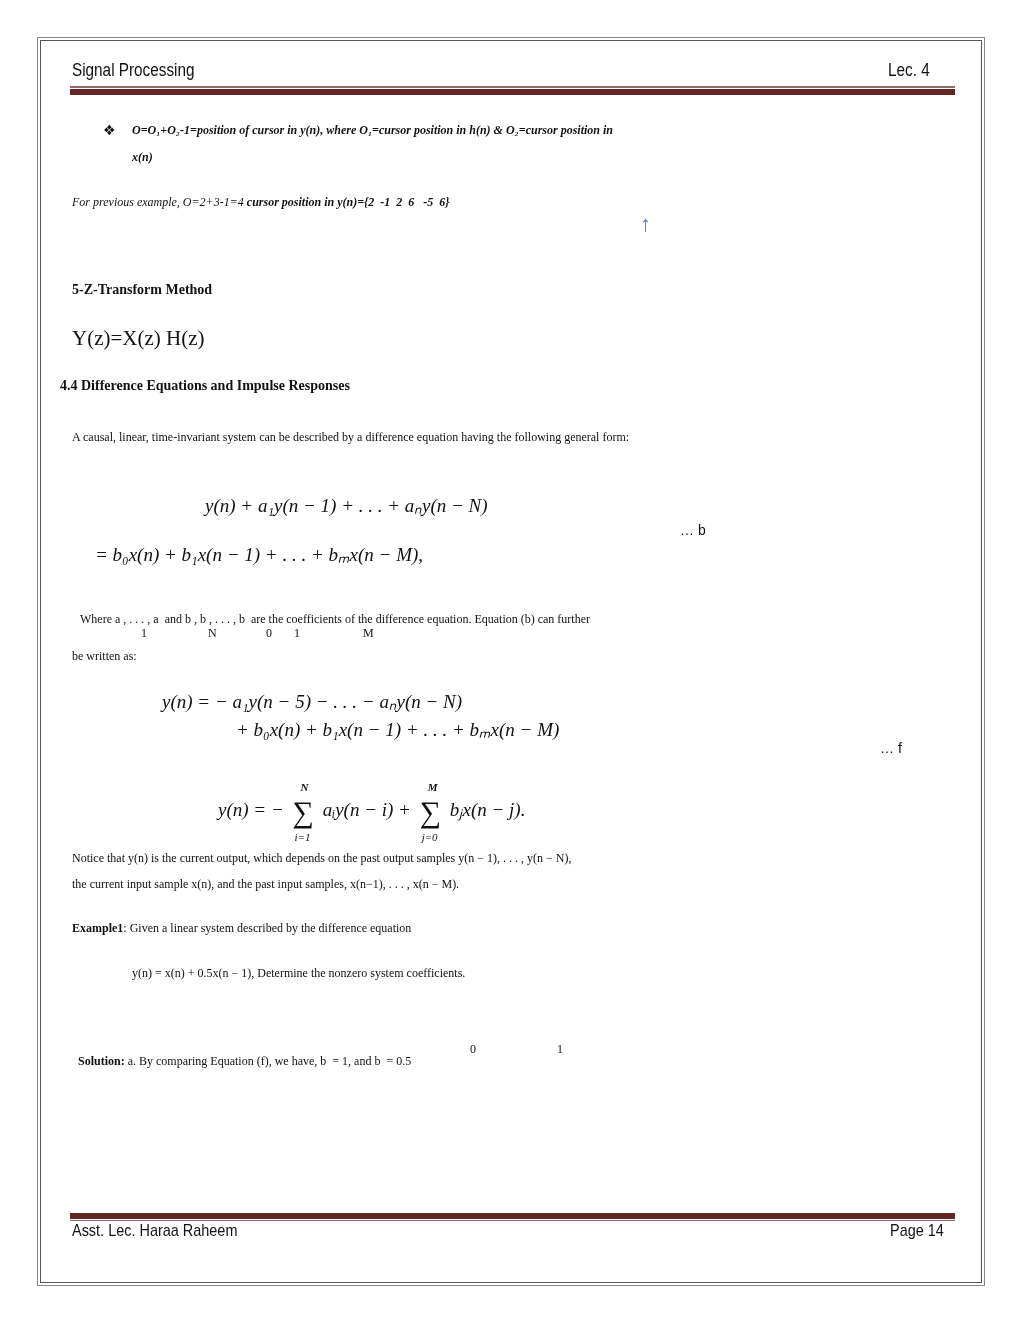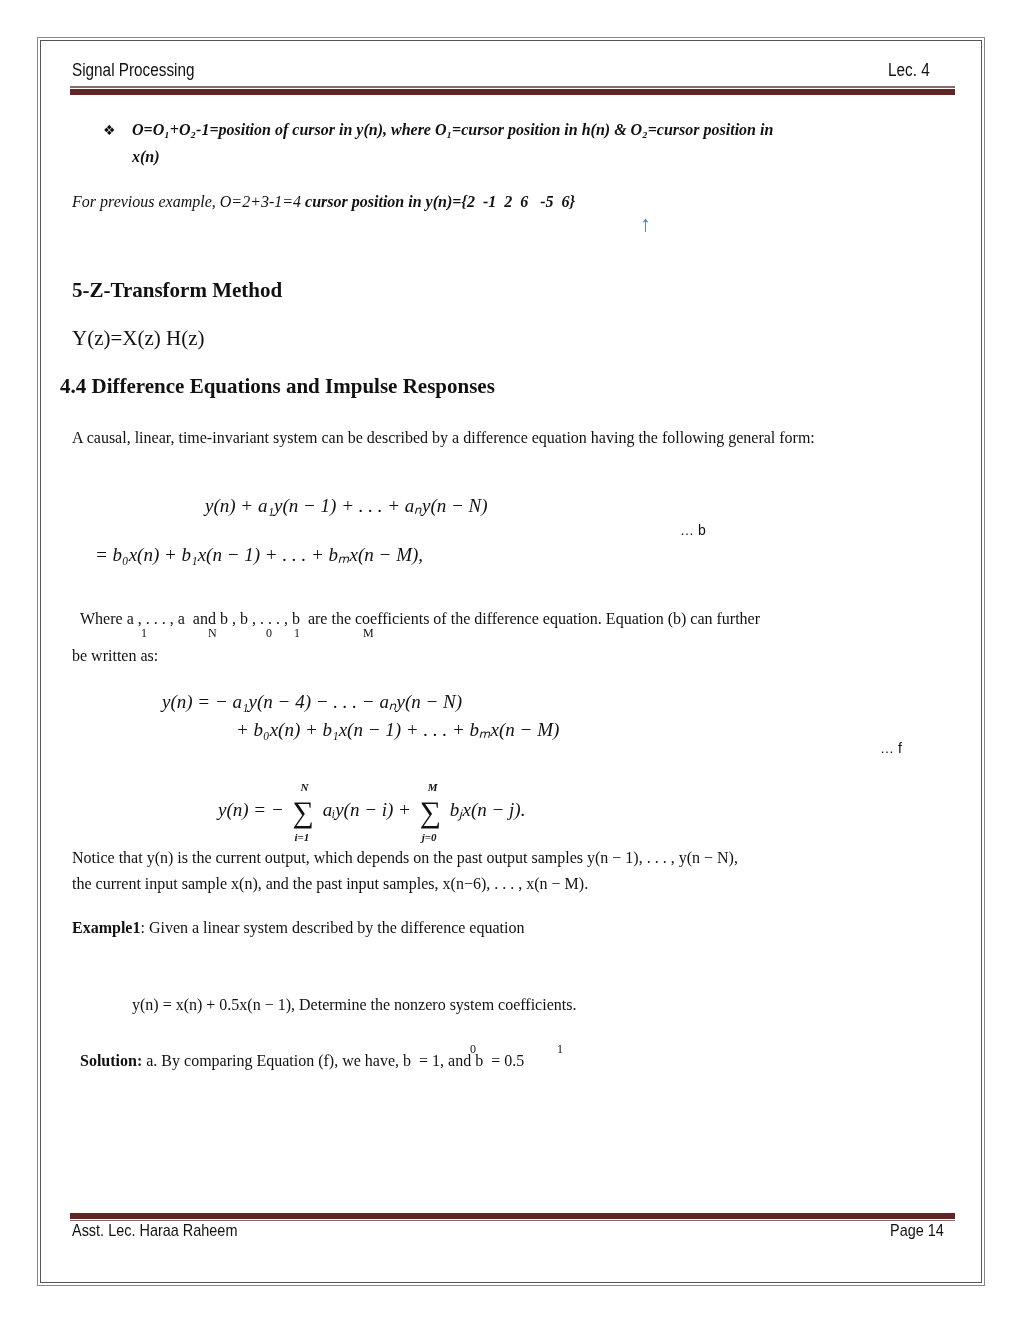--- a/index.html
+++ b/index.html
@@ -10,35 +10,35 @@
   .hdr-text { position: absolute; top: 60px; font-family: "Liberation Sans Narrow", "Liberation Sans", sans-serif;
               font-size: 18px; transform: scaleX(0.85); transform-origin: left top; }
   .hdr-left { left: 72px; }
   .hdr-right { left: 888px; }
   .rule-thin { position: absolute; left: 70px; width: 885px; height: 2px; background: #8b6b6b; }
   .rule-thick { position: absolute; left: 70px; width: 885px; height: 6px; background: #632523; }
   .foot-text { position: absolute; top: 1221px; font-family: "Liberation Sans", sans-serif; font-size: 17px;
                transform: scaleX(0.85); transform-origin: left top; }
   .foot-left { left: 72px; }
   .foot-right { left: 890px; }
-  .txt { position: absolute; font-size: 16px; line-height: 26px; white-space: nowrap; }
+  .txt { position: absolute; font-size: 12px; line-height: 26px; white-space: nowrap; }
   .just { white-space: normal; text-align: justify; text-align-last: auto; }
   .bi { font-weight: bold; font-style: italic; }
   .it { font-style: italic; }
   .b { font-weight: bold; }
-  .h2 { font-weight: bold; font-size: 21px; }
+  .h2 { font-weight: bold; font-size: 14px; }
   .eqimg { position: absolute; font-family: "Liberation Serif", serif; font-size: 19px; white-space: nowrap; }
   .eqimg i { font-style: italic; }
   .tag { position: absolute; font-family: "Liberation Sans", sans-serif; font-size: 14px; }
   .subs { position: absolute; font-size: 12px; }
   .bullet { position: absolute; left: 103px; top: 122px; font-size: 14px; }
   .arrow { position: absolute; left: 640px; top: 213px; color: #4f81bd; font-size: 22px; line-height: 22px; }
   .sumsym { display: inline-block; position: relative; font-size: 30px; vertical-align: middle; margin: 0 4px; }
   .sumsym .lim-top { position: absolute; top: -14px; left: 8px; font-size: 11px; font-style: italic; font-weight: bold; }
-  .sumsym .lim-bot { position: absolute; bottom: -14px; left: 2px; font-size: 11px; font-style: italic; font-weight: bold; white-space: nowrap; text-align: center; }
+  .sumsym .lim-bot { position: absolute; bottom: -14px; left: 2px; font-size: 11px; font-style: italic; font-weight: normal; white-space: nowrap; text-align: center; }
 </style>
 </head>
 <body>
 
 <div class="page-border"></div>
 
 <div class="hdr-text hdr-left">Signal Processing</div>
 <div class="hdr-text hdr-right">Lec. 4</div>
 <div class="rule-thin" style="top:86px;"></div>
 <div class="rule-thick" style="top:89px;"></div>
@@ -63,39 +63,39 @@
 <div class="tag" style="left:680px; top:522px;">… b</div>
 
 <div class="txt" style="left:80px; top:606px; white-space:pre;">Where a , . . . , a  and b , b , . . . , b  are the coefficients of the difference equation. Equation (b) can further</div>
 <div class="subs" style="left:141px; top:626px;">1</div>
 <div class="subs" style="left:208px; top:626px;">N</div>
 <div class="subs" style="left:266px; top:626px;">0</div>
 <div class="subs" style="left:294px; top:626px;">1</div>
 <div class="subs" style="left:363px; top:626px;">M</div>
 <div class="txt" style="left:72px; top:643px;">be written as:</div>
 
-<div class="eqimg" style="left:162px; top:688px;"><i>y(n) = − a₁y(n − 4) − . . . − aₙy(n − N)</i></div>
+<div class="eqimg" style="left:162px; top:688px;"><i>y(n) = − a₁y(n − 5) − . . . − aₙy(n − N)</i></div>
 <div class="eqimg" style="left:236px; top:716px;"><i>+ b₀x(n) + b₁x(n − 1) + . . . + bₘx(n − M)</i></div>
 <div class="tag" style="left:880px; top:740px;">… f</div>
 
 <div class="eqimg" style="left:218px; top:795px;">
   <i>y(n) = −</i>
   <span class="sumsym">∑<span class="lim-top">N</span><span class="lim-bot">i=1</span></span>
   <i>aᵢy(n − i) +</i>
   <span class="sumsym">∑<span class="lim-top">M</span><span class="lim-bot">j=0</span></span>
   <i>bⱼx(n − j).</i>
 </div>
 
 <div class="txt" style="left:72px; top:845px;">Notice that y(n) is the current output, which depends on the past output samples y(n − 1), . . . , y(n − N),</div>
-<div class="txt" style="left:72px; top:871px;">the current input sample x(n), and the past input samples, x(n−6), . . . , x(n − M).</div>
+<div class="txt" style="left:72px; top:871px;">the current input sample x(n), and the past input samples, x(n−1), . . . , x(n − M).</div>
 
 <div class="txt" style="left:72px; top:915px;">
   <span class="b">Example1</span><span>: Given a linear system described by the difference equation</span>
 </div>
-<div class="txt" style="left:132px; top:960px;margin-top:32px;">y(n) = x(n) + 0.5x(n − 1), Determine the nonzero system coefficients.</div>
+<div class="txt" style="left:132px; top:960px;">y(n) = x(n) + 0.5x(n − 1), Determine the nonzero system coefficients.</div>
 
 <div class="txt" style="left:72px; top:1022px; white-space:pre;">
   <span class="b">Solution:</span><span> a. By comparing Equation (f), we have, b  = 1, and b  = 0.5</span>
 </div>
 <div class="subs" style="left:470px; top:1042px;">0</div>
 <div class="subs" style="left:557px; top:1042px;">1</div>
 
 <div class="rule-thick" style="top:1213px;"></div>
 <div class="rule-thin" style="top:1220px; height:1px;"></div>
 <div class="foot-text foot-left">Asst. Lec. Haraa Raheem</div>

